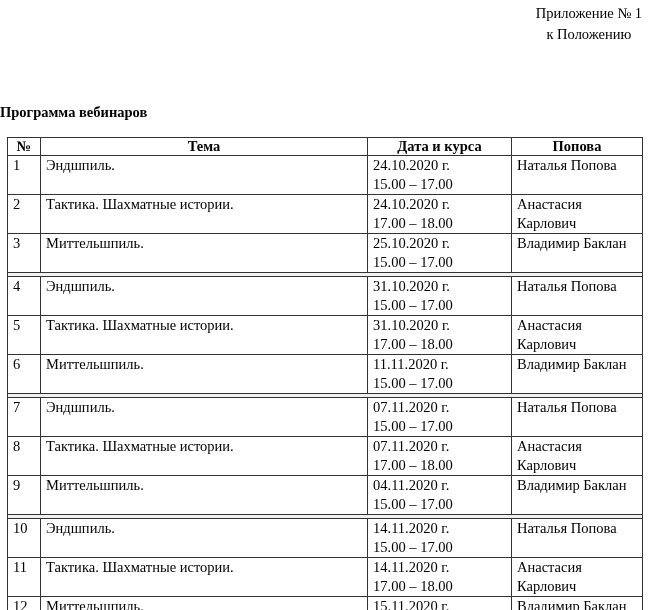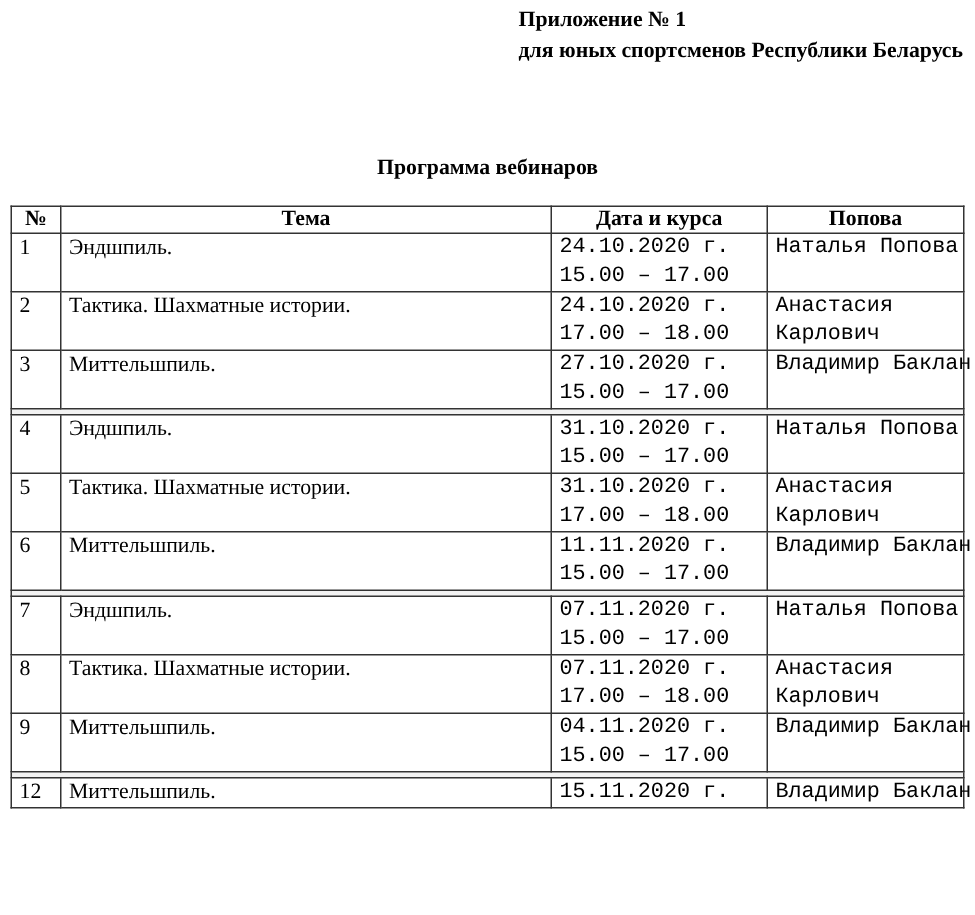--- a/index.html
+++ b/index.html
@@ -13,31 +13,29 @@
       position: relative;
       font-family: "Liberation Serif", "DejaVu Serif", serif;
       color: #000000;
       font-size: 14px;
       overflow: hidden;
     }
     .header-block {
       position: absolute;
       right: 8px;
       top: 3px;
-      text-align: left;
+      text-align: center;
       line-height: 21px;
       font-size: 14.5px;
-      font-weight: bold;
     }
     .doc-title {
       position: absolute;
       left: 0;
       width: 650px;
       top: 104px;
-      text-align: center;
       font-weight: bold;
       font-size: 14.5px;
     }
     table.program {
       position: absolute;
       left: 7px;
       top: 137px;
       width: 635px;
       border-collapse: collapse;
       table-layout: fixed;
@@ -61,28 +59,28 @@
     col.c-lect { width: 131px; }
     tr.sep td {
       height: 3px;
       padding: 0;
       line-height: 0;
       border-top: 1px solid #333333;
       border-bottom: 1px solid #333333;
       background: #f2f2f2;
     }
     td.num { padding-left: 5px; }
-    td .line { display: block; white-space: nowrap; font-family: Liberation Mono, monospace; }
+    td .line { display: block; white-space: nowrap; }
   </style>
 </head>
 <body>
 
 <div class="header-block">
   <div>Приложение № 1</div>
-  <div>для юных спортсменов Республики Беларусь</div>
+  <div>к Положению</div>
 </div>
 
 <div class="doc-title">Программа вебинаров</div>
 
 <table class="program">
   <colgroup>
     <col class="c-num">
       <col class="c-topic">
       <col class="c-date">
       <col class="c-lect">
@@ -117,21 +115,21 @@
         </td>
         <td>
           <span class="line">Анастасия</span>
           <span class="line">Карлович</span>
         </td>
       </tr>
       <tr>
         <td class="num">3</td>
         <td>Миттельшпиль.</td>
         <td>
-          <span class="line">27.10.2020 г.</span>
+          <span class="line">25.10.2020 г.</span>
           <span class="line">15.00 – 17.00</span>
         </td>
         <td>
           <span class="line">Владимир Баклан</span>
           <span class="line">&nbsp;</span>
         </td>
       </tr>
       <tr class="sep">
         <td colspan="4"></td>
       </tr>
@@ -207,20 +205,44 @@
         </td>
         <td>
           <span class="line">Владимир Баклан</span>
           <span class="line">&nbsp;</span>
         </td>
       </tr>
       <tr class="sep">
         <td colspan="4"></td>
       </tr>
       <tr>
+        <td class="num">10</td>
+        <td>Эндшпиль.</td>
+        <td>
+          <span class="line">14.11.2020 г.</span>
+          <span class="line">15.00 – 17.00</span>
+        </td>
+        <td>
+          <span class="line">Наталья Попова</span>
+          <span class="line">&nbsp;</span>
+        </td>
+      </tr>
+      <tr>
+        <td class="num">11</td>
+        <td>Тактика. Шахматные истории.</td>
+        <td>
+          <span class="line">14.11.2020 г.</span>
+          <span class="line">17.00 – 18.00</span>
+        </td>
+        <td>
+          <span class="line">Анастасия</span>
+          <span class="line">Карлович</span>
+        </td>
+      </tr>
+      <tr>
         <td class="num">12</td>
         <td>Миттельшпиль.</td>
         <td>
           <span class="line">15.11.2020 г.</span>
         </td>
         <td>
           <span class="line">Владимир Баклан</span>
         </td>
       </tr>
     </tbody>

